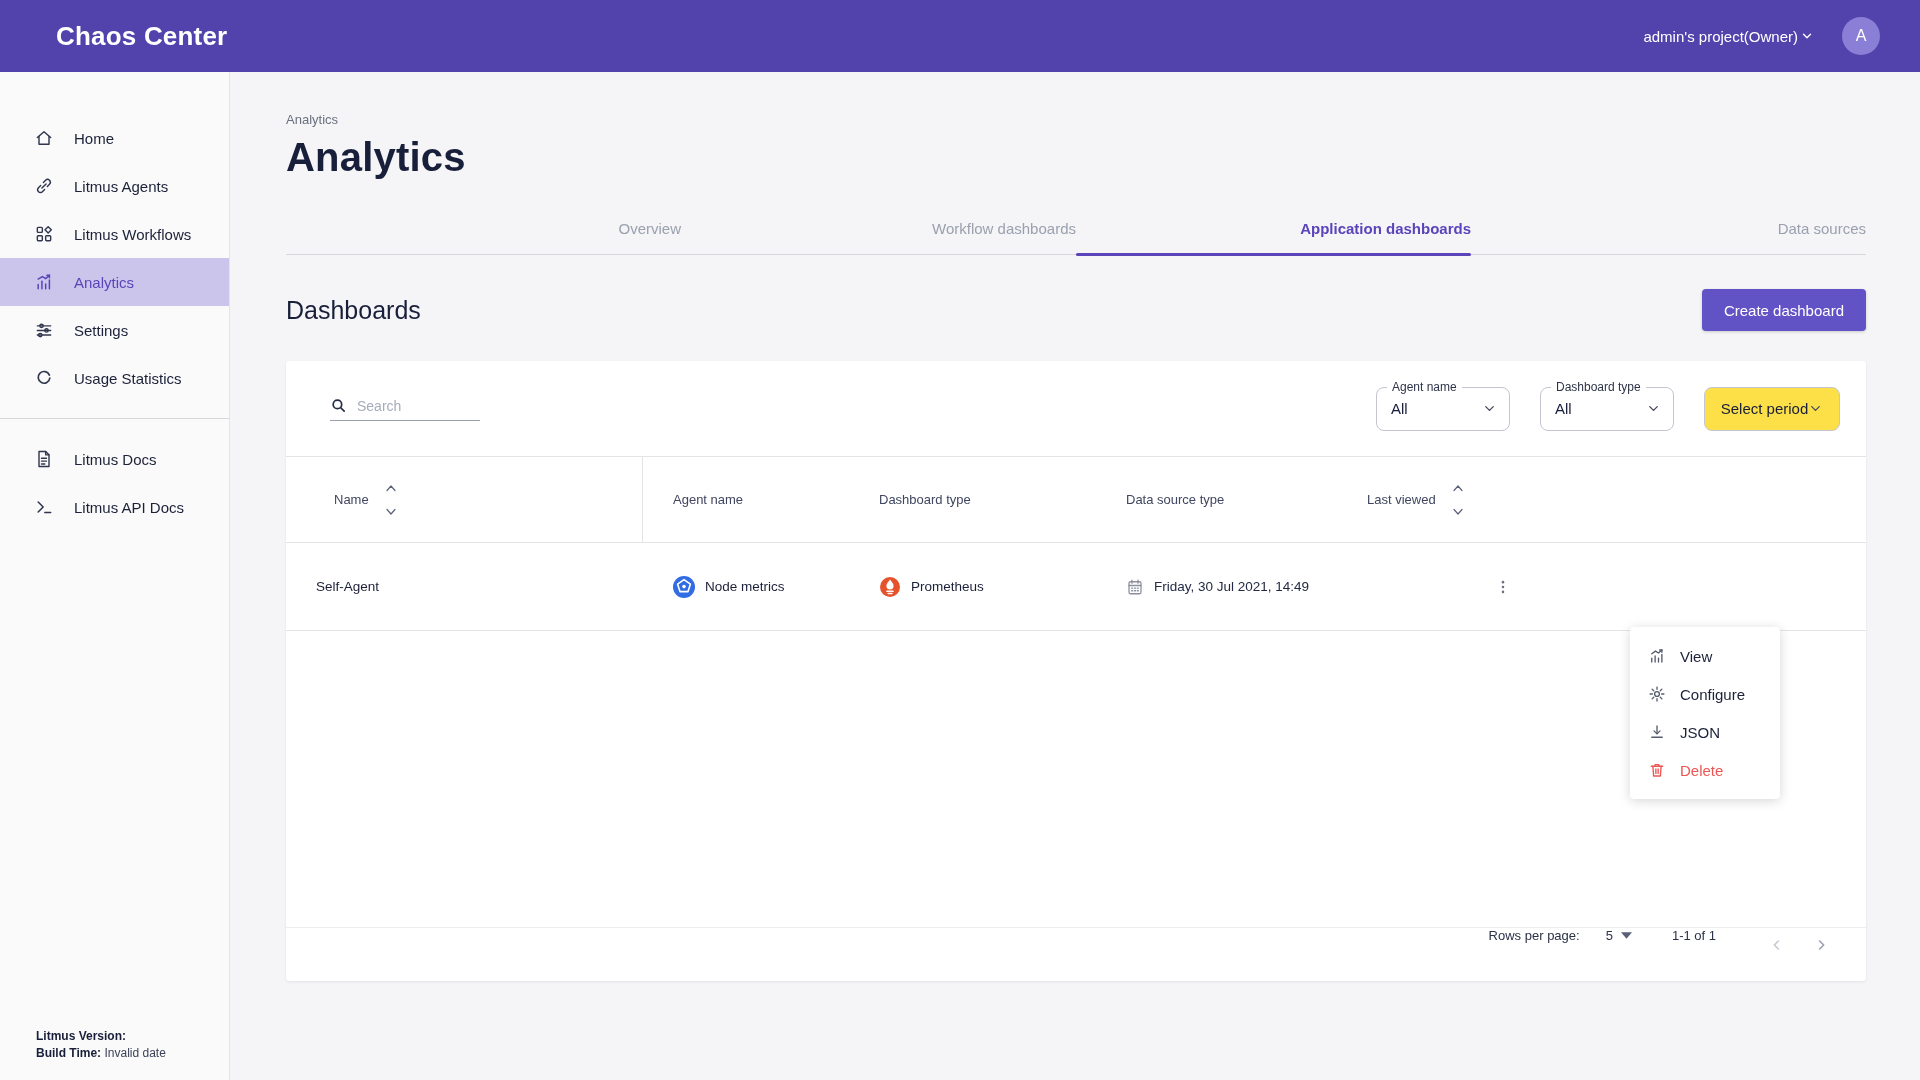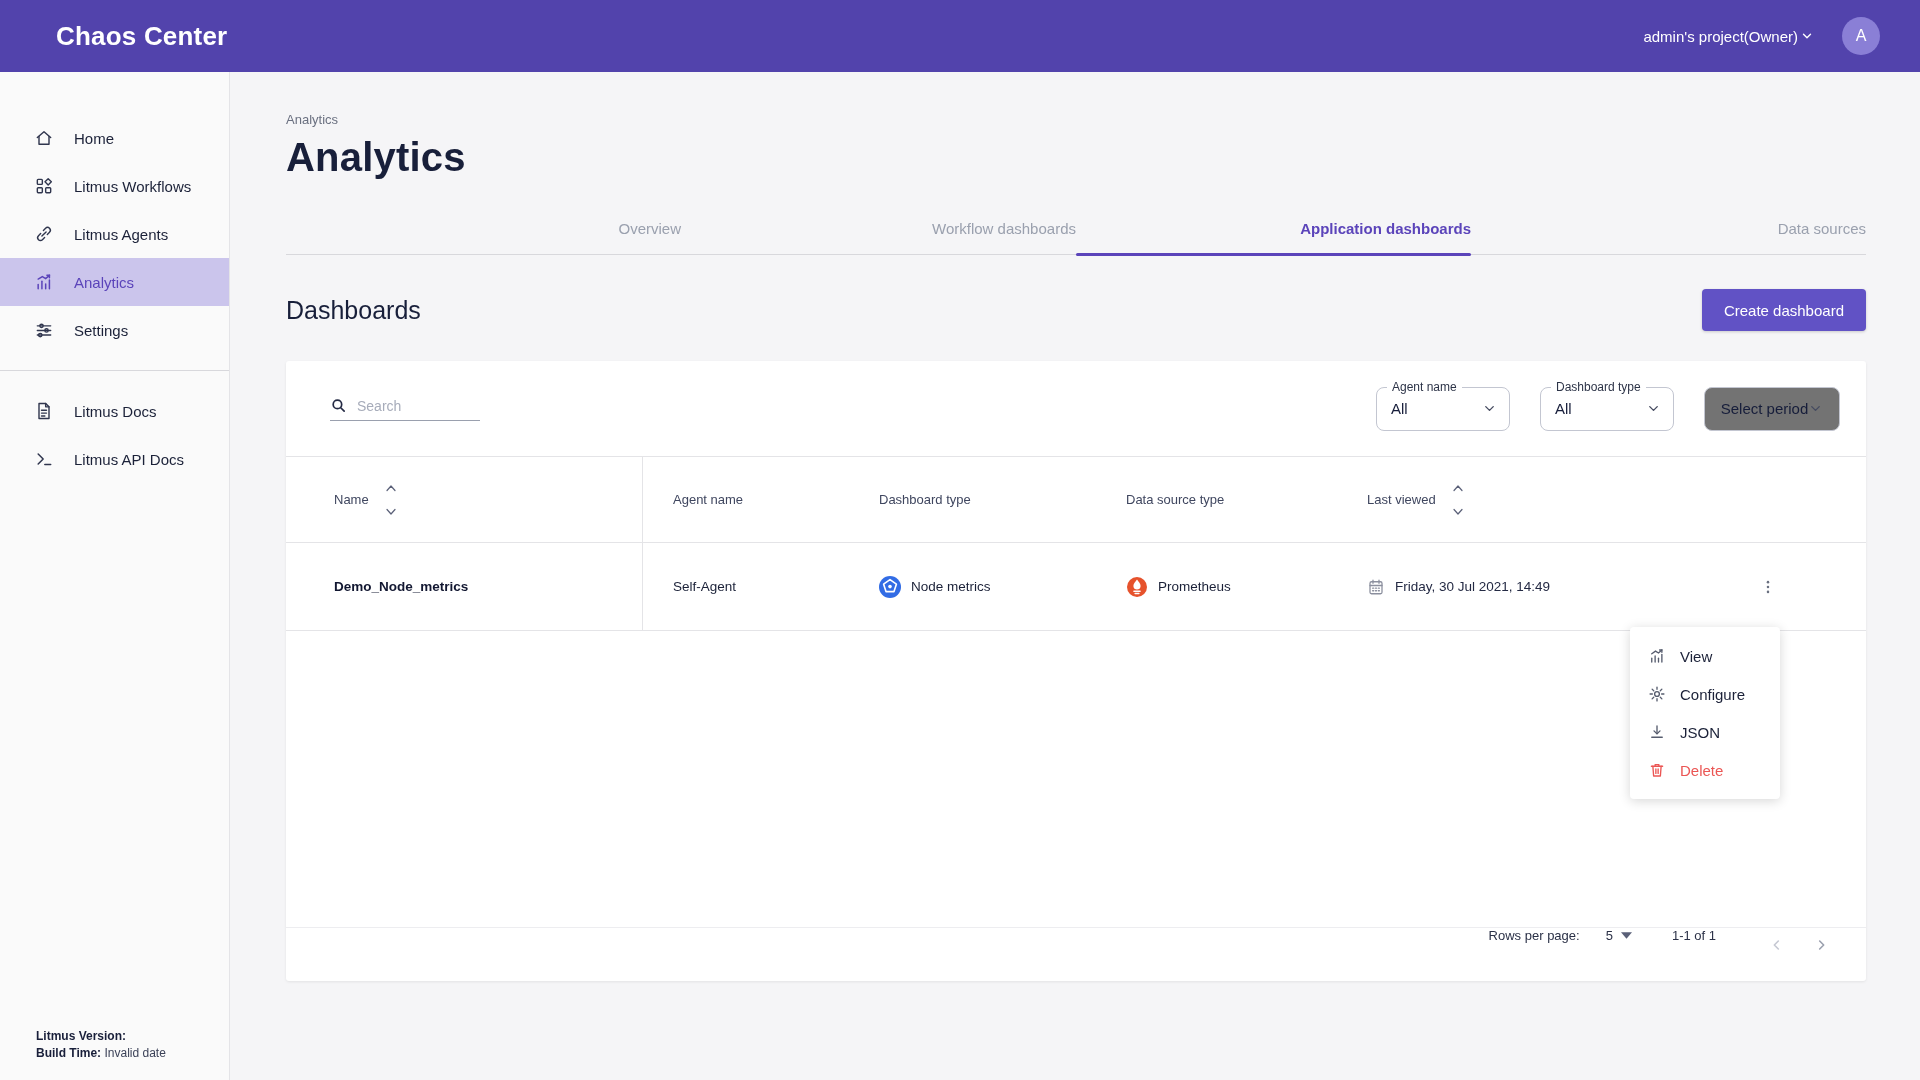--- a/index.html
+++ b/index.html
@@ -52,21 +52,21 @@
   .search-input { border:none; outline:none; background:transparent; font-size:14px; width:110px; font-family:inherit; color:#1b2138; }
   .search-input::placeholder { color:#a7acba; }
   .filter-spacer { flex:1; }
 
   .select-box { position:relative; width:134px; height:44px; border:1px solid #c3c6d1; border-radius:8px;
                 display:flex; align-items:center; padding:0 12px 0 14px; margin-left:30px; cursor:pointer; background:#fff; }
   .select-box .legend { position:absolute; top:-8px; left:10px; background:#ffffff; padding:0 5px; font-size:12px; color:#2d3448; }
   .select-value { font-size:15px; color:#161d3a; flex:1; }
   .chev { color:#454b60; }
 
-  .period-btn { width:136px; height:44px; border:1px solid #c3c6d1; border-radius:8px; background:#737373; margin-left:30px;
+  .period-btn { width:136px; height:44px; border:1px solid #c3c6d1; border-radius:8px; background:#fde047; margin-left:30px;
                 display:flex; align-items:center; justify-content:center; gap:0; font-size:15px; color:#161d3a;
                 font-family:inherit; cursor:pointer; }
 
   
   .tbl-grid { display:grid; grid-template-columns:357px 206px 247px 241px 332px 1fr; align-items:center; }
   .tbl-head { height:86px; border-bottom:1px solid #e4e4e7; font-size:13px; color:#3f465f; }
   .tbl-head .cell, .tbl-row .cell { padding-left:30px; display:flex; align-items:center; }
   .tbl-head .name-cell, .tbl-row .name-cell { padding-left:48px; border-right:1px solid #e4e4e7; align-self:stretch; display:flex; align-items:center; }
   .sort-stack { display:flex; flex-direction:column; gap:16px; margin-left:16px; color:#5a6078; }
   .sort-stack svg { cursor:pointer; }
@@ -127,39 +127,39 @@
         <svg width="20" height="20" viewBox="0 0 24 24" fill="none" stroke="currentColor" stroke-width="1.7" stroke-linecap="round" stroke-linejoin="round">
             <path d="M4 11.5 12 4.5l8 7"></path>
             <path d="M6 10v9.5h12V10"></path>
           </svg>
       </span>
       <span>Home</span>
     </div>
 
     <div class="side-item">
       <span class="s-ico">
+        <svg width="20" height="20" viewBox="0 0 24 24" fill="none" stroke="currentColor" stroke-width="1.7" stroke-linecap="round" stroke-linejoin="round">
+            <path d="M9.5 14.5l5-5"></path>
+            <path d="M8 11.5l-2.6 2.6a3.3 3.3 0 0 0 4.7 4.7l2.6-2.6"></path>
+            <path d="M16 12.5l2.6-2.6a3.3 3.3 0 0 0-4.7-4.7L11.3 7.8"></path>
+          </svg>
+      </span>
+      <span>Litmus Agents</span>
+    </div>
+
+    <div class="side-item">
+      <span class="s-ico">
         <svg width="20" height="20" viewBox="0 0 24 24" fill="none" stroke="currentColor" stroke-width="1.7" stroke-linejoin="round">
             <rect x="4" y="4" width="6" height="6" rx="1"></rect>
             <rect x="4" y="14" width="6" height="6" rx="1"></rect>
             <rect x="14" y="14" width="6" height="6" rx="1"></rect>
             <path d="M17 3.2l3.8 3.8L17 10.8 13.2 7z"></path>
           </svg>
       </span>
       <span>Litmus Workflows</span>
-    </div>
-
-    <div class="side-item">
-      <span class="s-ico">
-        <svg width="20" height="20" viewBox="0 0 24 24" fill="none" stroke="currentColor" stroke-width="1.7" stroke-linecap="round" stroke-linejoin="round">
-            <path d="M9.5 14.5l5-5"></path>
-            <path d="M8 11.5l-2.6 2.6a3.3 3.3 0 0 0 4.7 4.7l2.6-2.6"></path>
-            <path d="M16 12.5l2.6-2.6a3.3 3.3 0 0 0-4.7-4.7L11.3 7.8"></path>
-          </svg>
-      </span>
-      <span>Litmus Agents</span>
     </div>
 
 
     <div class="side-item active">
       <span class="s-ico">
         <svg width="20" height="20" viewBox="0 0 24 24" fill="none" stroke="currentColor" stroke-width="1.8" stroke-linecap="round">
             <path d="M5 20v-5"></path>
             <path d="M9.5 20v-9"></path>
             <path d="M14 20v-5.5"></path>
             <path d="M18.5 20V9.5"></path>
@@ -177,20 +177,28 @@
             <circle cx="9" cy="7" r="2"></circle>
             <path d="M4 12.5h16"></path>
             <circle cx="15" cy="12.5" r="2"></circle>
             <path d="M4 18h16"></path>
             <circle cx="7.5" cy="18" r="2"></circle>
           </svg>
       </span>
       <span>Settings</span>
     </div>
 
+    <div class="side-item">
+      <span class="s-ico">
+        <svg width="20" height="20" viewBox="0 0 24 24" fill="none" stroke="currentColor" stroke-width="2" stroke-linecap="round">
+            <path d="M18.5 8.5A7 7 0 1 0 19 12"></path>
+          </svg>
+      </span>
+      <span>Usage Statistics</span>
+    </div>
 
     <div class="side-divider"></div>
 
     <div class="side-item">
       <span class="s-ico">
         <svg width="20" height="20" viewBox="0 0 24 24" fill="none" stroke="currentColor" stroke-width="1.7" stroke-linecap="round" stroke-linejoin="round">
             <path d="M6 3h8l4 4v14H6z"></path>
             <path d="M14 3v4h4"></path>
             <path d="M9 11h6M9 14.5h6M9 18h4"></path>
           </svg>
@@ -307,21 +315,20 @@
               </svg>
             <svg width="12" height="8" viewBox="0 0 24 14" fill="none" stroke="currentColor" stroke-width="2.4" stroke-linecap="round" stroke-linejoin="round">
                 <polyline points="4 2 12 11 20 2"></polyline>
               </svg>
           </span>
         </div>
         <div class="cell"></div>
       </div>
 
       <div class="tbl-grid tbl-row">
-        <div class="cell name-cell row-name">Demo_Node_metrics</div>
         <div class="cell">Self-Agent</div>
         <div class="cell">
           <span class="type-ico">
             <svg width="22" height="22" viewBox="0 0 22 22">
                 <circle cx="11" cy="11" r="11" fill="#326ce5"></circle>
                 <polygon points="11,3.6 17.4,8.2 15,15.6 7,15.6 4.6,8.2" fill="none" stroke="#ffffff" stroke-width="1.6" stroke-linejoin="round"></polygon>
                 <circle cx="11" cy="10.6" r="1.8" fill="#ffffff"></circle>
               </svg>
           </span>
           <span>Node metrics</span>

